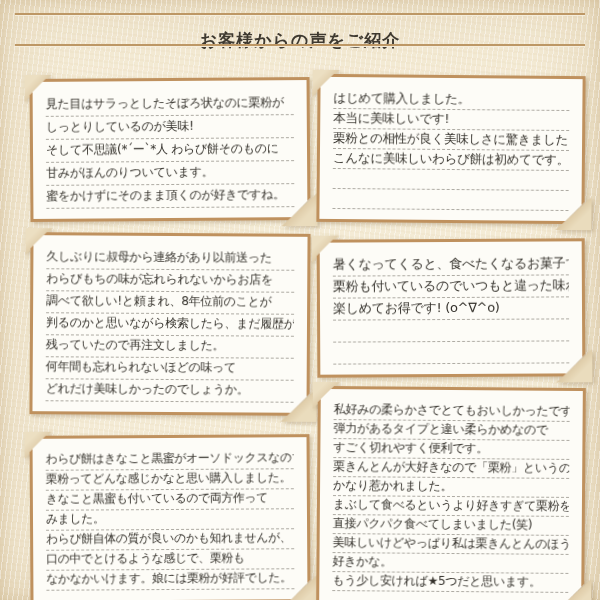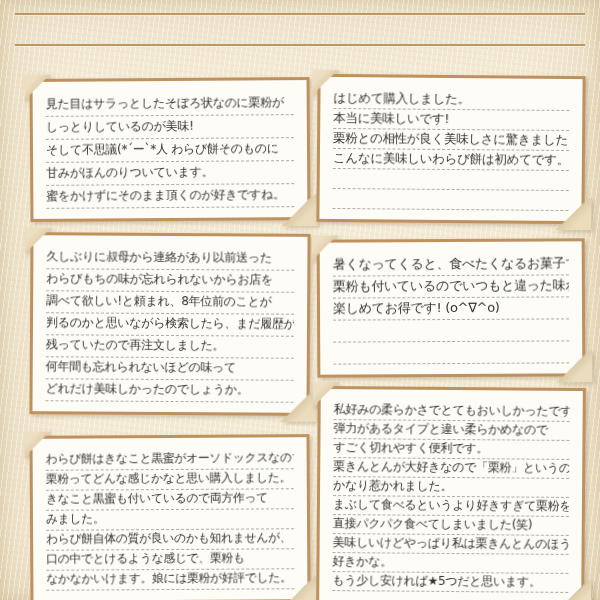--- a/index.html
+++ b/index.html
@@ -72,20 +72,21 @@
   .n4{--rh:21px;--fs:13px;margin-bottom:10px;transform:rotate(-0.3deg);}
   .n5{--rh:19px;--fs:11.8px;transform:rotate(-0.35deg);}
   .n6{--rh:18px;--fs:12px;transform:rotate(0.45deg);}
 </style>
 </head>
 <body>
 
 <div class="page">
 
   <div class="hrule top"></div>
+  <h1 class="page-title">お客様からの声をご紹介</h1>
   <div class="hrule bottom"></div>
 
   <div class="col col-left">
 
     <div class="note-wrap n1">
       <div class="corner tl"></div>
       <div class="corner br"></div>
       <div class="note">
         <div class="row">見た目はサラっとしたそぼろ状なのに栗粉が</div>
         <div class="row">しっとりしているのが美味!</div>

